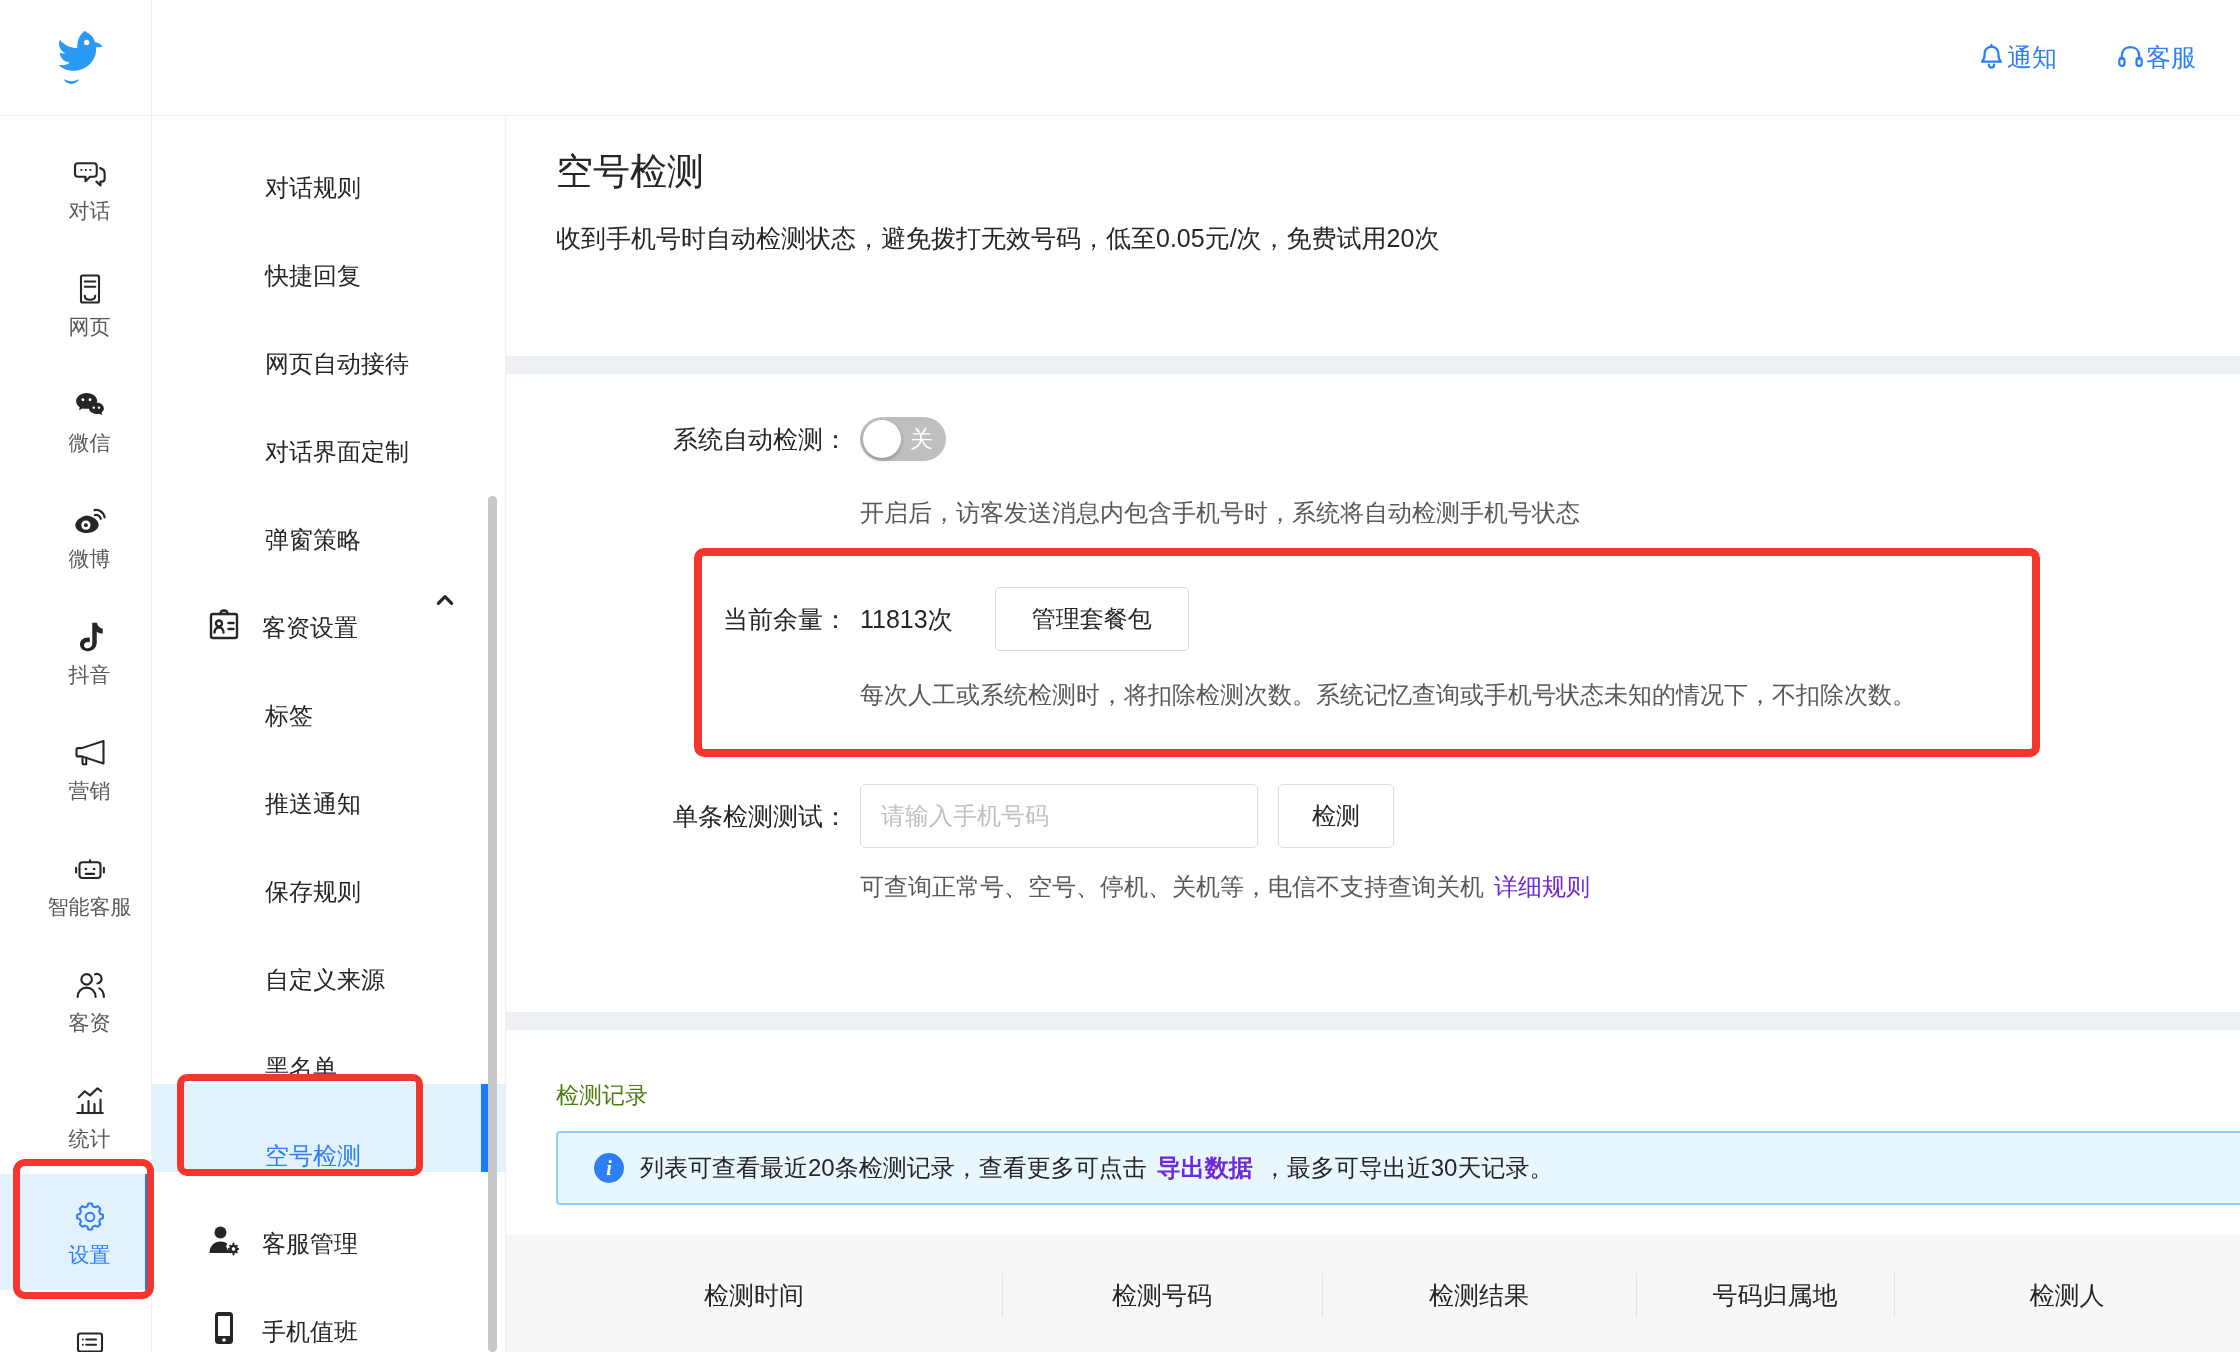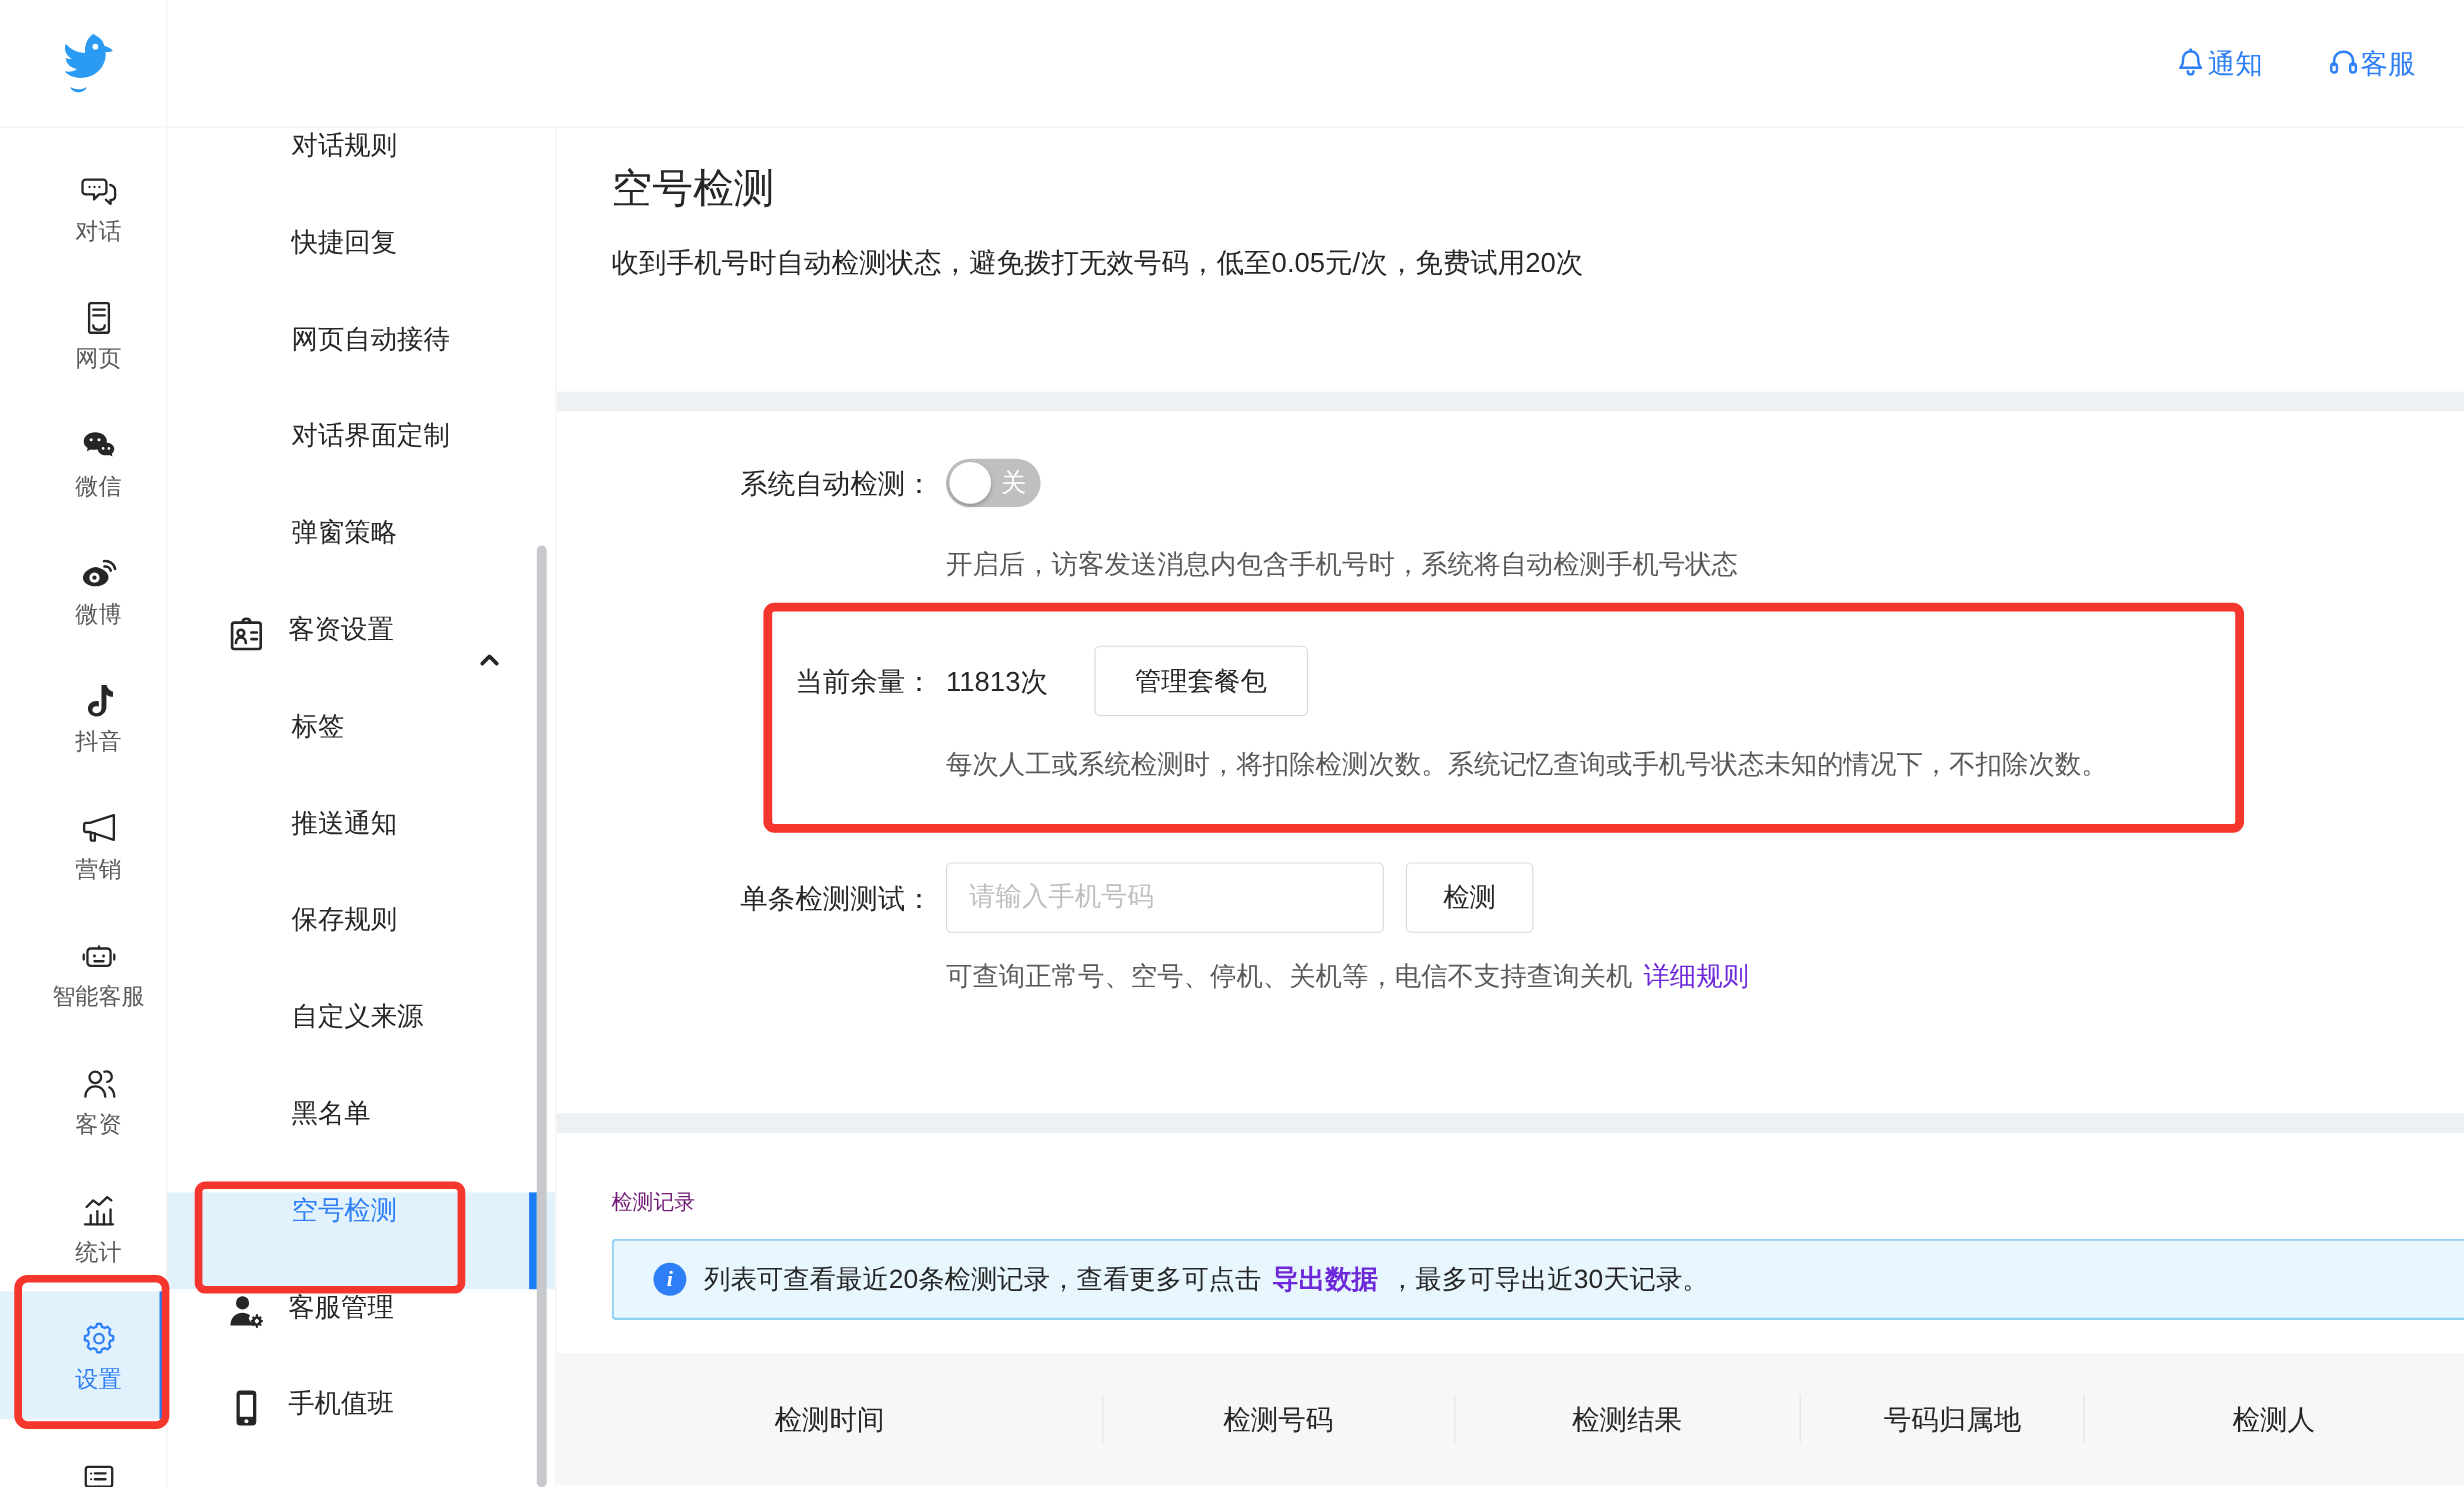--- a/index.html
+++ b/index.html
@@ -21,21 +21,21 @@
   .is-item{position:relative;height:116px;display:flex;flex-direction:column;align-items:center;
            justify-content:center;gap:9px;cursor:pointer;padding-left:28px;}
   .is-item .is-label{font-size:21px;color:#595959;line-height:1;}
   .is-item svg{width:36px;height:36px;}
   .is-item.active{background:#E2F2FD;}
   .is-item.active .is-label{color:#2E7FF6;}
   .is-item.active .active-bar{position:absolute;right:0;top:0;bottom:0;width:6px;background:#1B7EF8;}
 
   
   .side-menu{position:absolute;left:152px;top:116px;width:353px;bottom:0;background:#fff;overflow:hidden;z-index:2;}
-  .sm-item{position:relative;height:88px;display:flex;align-items:flex-start;font-size:24px;color:#262626;cursor:pointer;}
+  .sm-item{position:relative;height:88px;display:flex;align-items:flex-end;font-size:24px;color:#262626;cursor:pointer;}
   .sm-item.sub{padding-left:113px;}
   .sm-item.group{padding-left:52px;}
   .sm-item.group .g-icon{width:40px;height:40px;margin-right:18px;flex:0 0 auto;}
   .sm-item .caret{position:absolute;left:282px;top:50%;transform:translateY(-50%);width:22px;height:22px;}
   .sm-item.active{background:#E2F2FD;color:#2E7FF6;}
   .sm-item.active .menu-active-bar{position:absolute;right:17px;top:0;bottom:0;width:7px;background:#1B7EF8;}
   .sm-scrollbar{position:absolute;right:8px;top:380px;bottom:0;width:9px;border-radius:5px;background:#C6C8CB;}
 
   
   .main{position:absolute;left:506px;top:116px;right:0;bottom:0;background:#fff;overflow:hidden;}
@@ -67,21 +67,21 @@
   .btn-test{margin-left:20px;width:116px;height:64px;}
   .phone-input{margin-left:12px;width:398px;height:64px;box-sizing:border-box;border:1px solid #D9D9D9;
                border-radius:5px;padding:0 20px;font-size:24px;color:#262626;outline:none;
                font-family:"Liberation Sans","DejaVu Sans",sans-serif;}
   .phone-input::placeholder{color:#BFBFBF;}
   .link{color:#6d28d9;cursor:pointer;}
   .helper3 .link{margin-left:10px;}
 
   .card2{background:#fff;height:340px;}
   .card2-pad{padding:50px 0 0 50px;}
-  .section-title{font-size:19px;font-weight:500;color:#701a75;}
+  .section-title{font-size:23px;font-weight:500;color:#4d7c0f;}
   .notice{margin-top:20px;height:74px;box-sizing:border-box;background:#E8F6FE;border:2px solid #92D1F6;
           border-right:none;border-radius:4px 0 0 4px;display:flex;align-items:center;padding-left:36px;}
   .info-icon{flex:0 0 auto;width:30px;height:30px;border-radius:50%;background:#2E7FF6;color:#fff;
              display:flex;align-items:center;justify-content:center;font-size:20px;font-style:italic;
              font-weight:bold;font-family:"Liberation Serif","DejaVu Serif",serif;}
   .notice-text{margin-left:16px;font-size:24px;color:#262626;}
   .notice-text .link{margin:0 10px;font-weight:bold;}
 
   .table-head{margin-top:30px;height:120px;background:#F7F7F8;display:flex;align-items:center;}
   .th{position:relative;text-align:center;font-size:25px;font-weight:500;color:#262626;}

